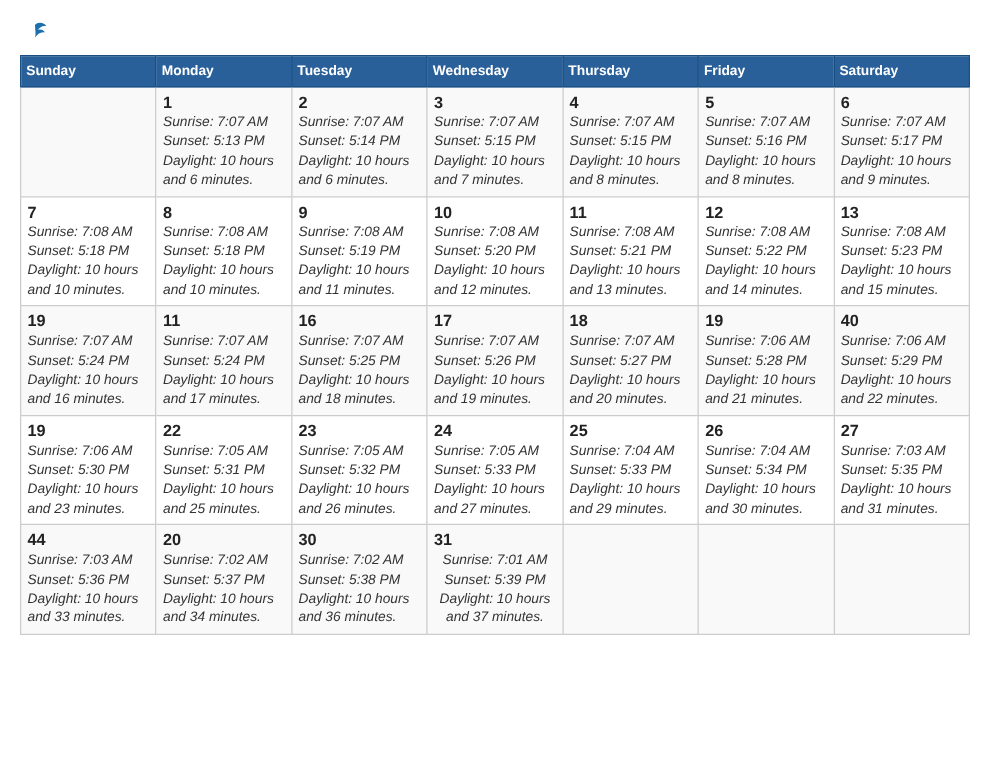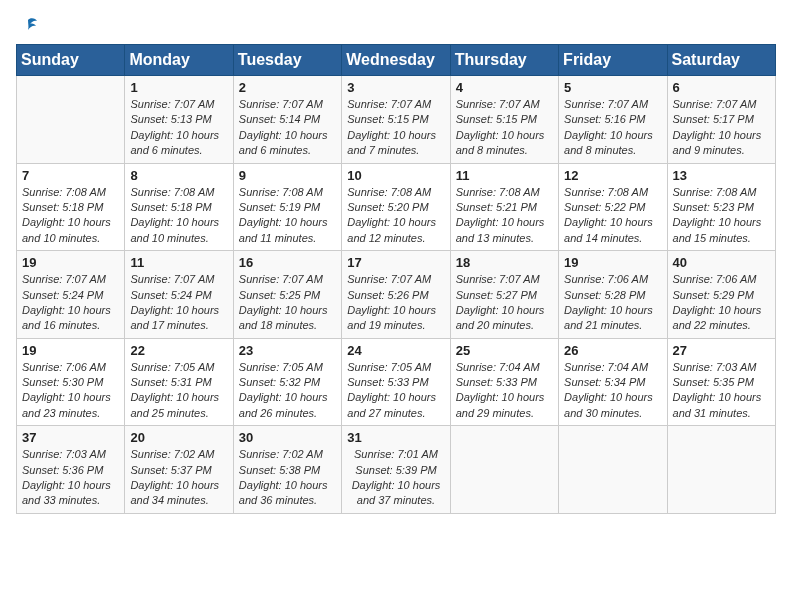--- a/index.html
+++ b/index.html
@@ -36,21 +36,21 @@
     table {
       width: 100%;
       border-collapse: collapse;
       font-size: 11px;
     }
     thead tr th {
       background-color: #2a6099;
       color: #fff;
       padding: 6px 4px;
       text-align: left;
-      font-size: 16px;
+      font-size: 11px;
       font-weight: bold;
       border: 1px solid #1a4f80;
     }
     tbody tr td {
       border: 1px solid #ccc;
       padding: 4px 5px;
       vertical-align: top;
       min-height: 70px;
     }
     tbody tr:nth-child(odd) td {
@@ -299,21 +299,21 @@
         <td>
           <div class="day-number">27</div>
           <div class="day-info" style="white-space: pre-line;">Sunrise: 7:03 AM
 Sunset: 5:35 PM
 Daylight: 10 hours
 and 31 minutes.</div>
         </td>
       </tr>
       <tr>
         <td>
-          <div class="day-number">37</div>
+          <div class="day-number">44</div>
           <div class="day-info" style="white-space: pre-line;">Sunrise: 7:03 AM
 Sunset: 5:36 PM
 Daylight: 10 hours
 and 33 minutes.</div>
         </td>
         <td>
           <div class="day-number">20</div>
           <div class="day-info" style="white-space: pre-line;">Sunrise: 7:02 AM
 Sunset: 5:37 PM
 Daylight: 10 hours

